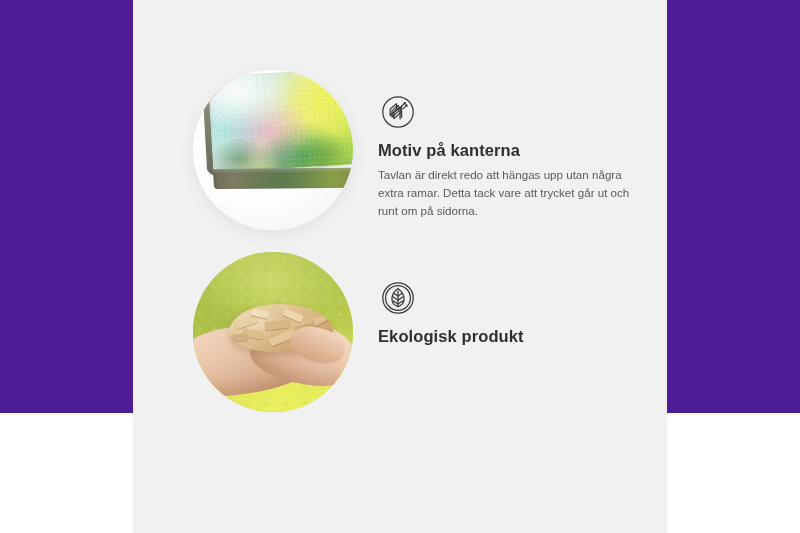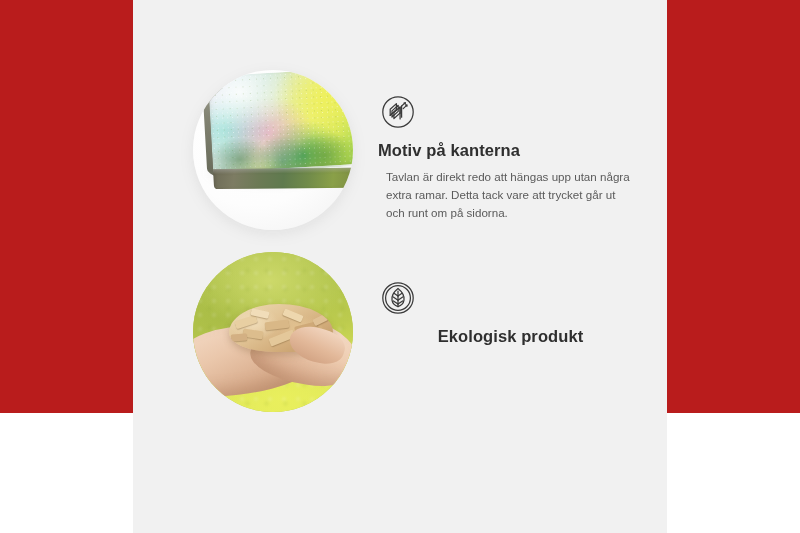--- a/index.html
+++ b/index.html
@@ -11,21 +11,21 @@
     height: 533px;
     background: #ffffff;
     font-family: "Liberation Sans", sans-serif;
     overflow: hidden;
   }
 
   #stage {
     position: relative;
     width: 800px;
     height: 413px;
-    background: #b91c1c;
+    background: #4c1d95;
   }
 
   
   #panel {
     position: absolute;
     left: 133px;
     top: 0;
     width: 534px;
     height: 533px;
     background: #f1f1f1;
@@ -61,21 +61,21 @@
     font-weight: 600;
     color: #2f2f2f;
     letter-spacing: .1px;
     margin: 0 0 6px 0;
     line-height: 1.15;
   }
   .feature-desc {
     font-size: 11.6px;
     color: #5a5a5a;
     line-height: 1.55;
-    margin: 8px;
+    margin: 0;
     max-width: 252px;
   }
 
   
   .disc {
     position: absolute;
     left: 0;
     top: 0;
     width: 160px;
     height: 160px;
@@ -364,21 +364,21 @@
             <div class="chip" style="left:40px; top:30px; width:26px; height:8px;  background:#e4c89a; transform:rotate(-22deg);"></div>
             <div class="chip" style="left:72px; top:30px; width:18px; height:7px;  background:#c9a070; transform:rotate(16deg);"></div>
             <div class="chip" style="left:2px;  top:30px; width:16px; height:7px;  background:#d3b083; transform:rotate(-5deg);"></div>
             <div class="chip" style="left:84px; top:12px; width:16px; height:7px;  background:#e0c195; transform:rotate(-26deg);"></div>
           </div>
 
           <div class="fingers"></div>
         </div>
       </div>
 
-      <div class="feature-text" style="top:26px;text-align:center;">
+      <div class="feature-text" style="top:26px;">
         <div class="feature-icon-wrap">
           <svg width="40" height="40" viewBox="0 0 40 40" fill="none" stroke="#3a3a3a" stroke-width="1.25" stroke-linecap="round" stroke-linejoin="round">
             <circle cx="20" cy="20" r="15.2"></circle>
             <circle cx="20" cy="20" r="12.4"></circle>
             <path d="M20 10.4
                      C24.9 14.3 26.6 18.6 26.0 22.2
                      C25.5 25.4 23.1 27.6 20 28.6
                      C16.9 27.6 14.5 25.4 14.0 22.2
                      C13.4 18.6 15.1 14.3 20 10.4 Z"></path>
             <path d="M20 13.1 L20 28.6"></path>

